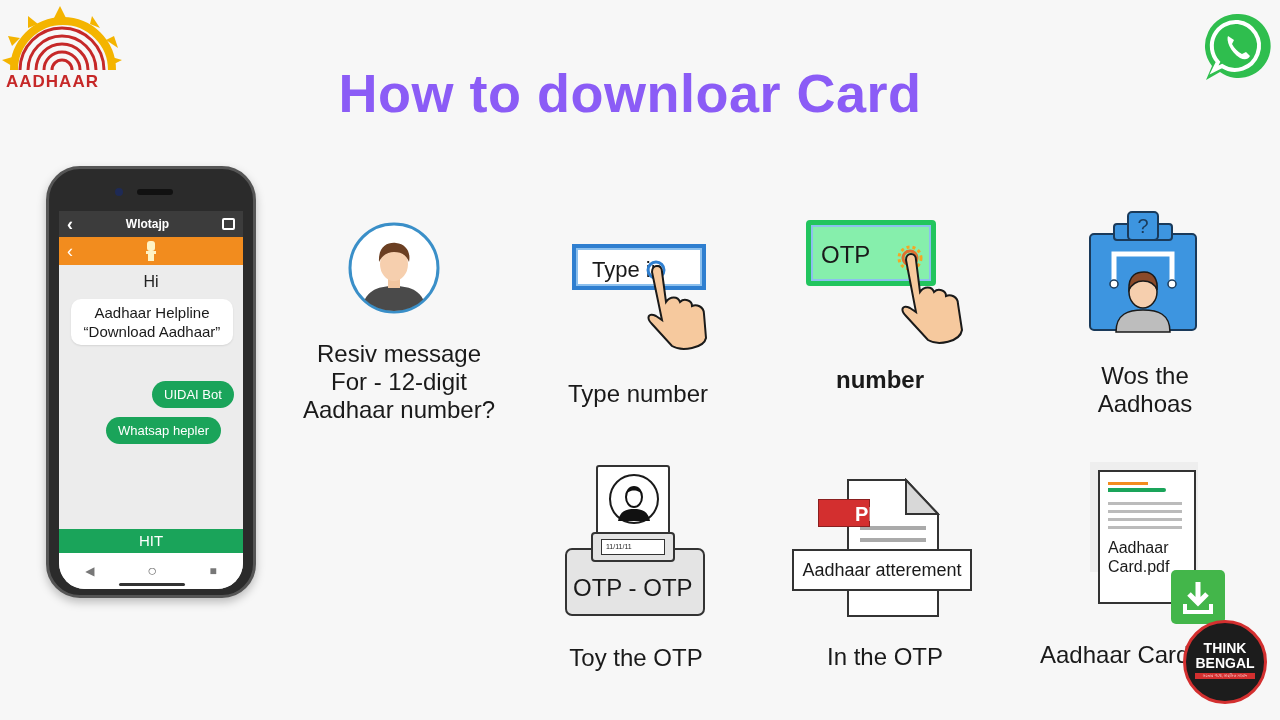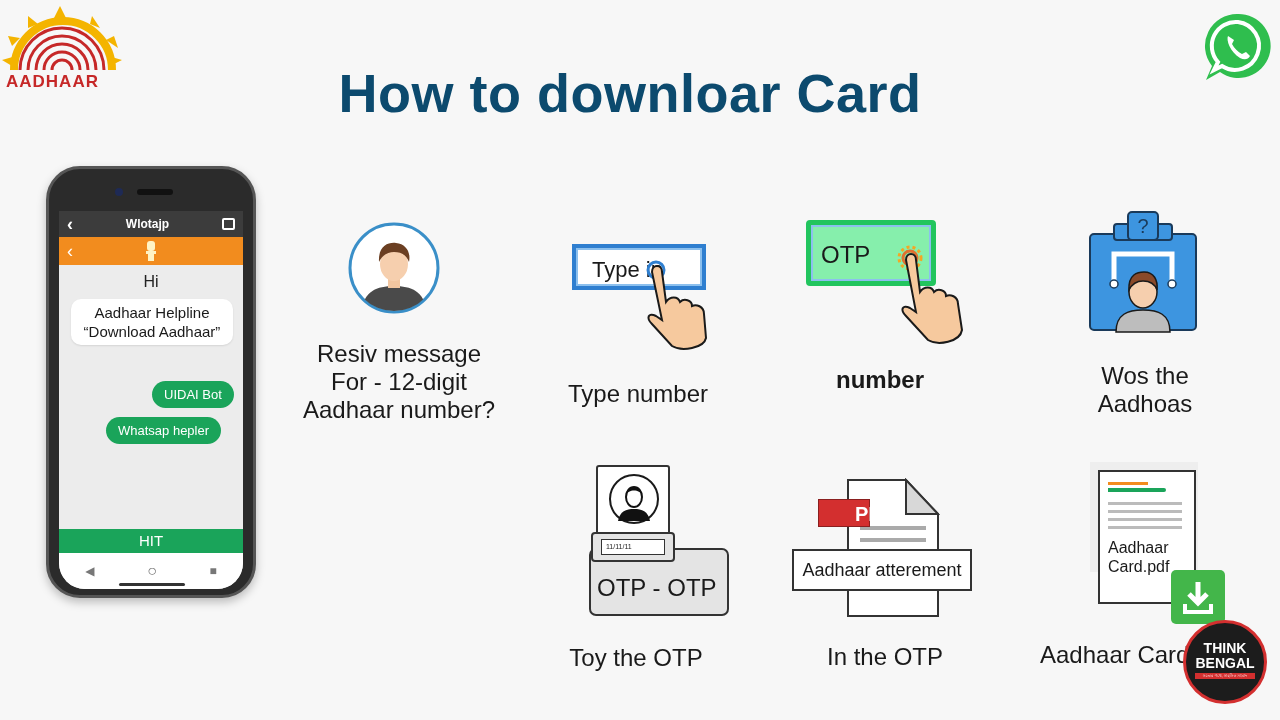--- a/index.html
+++ b/index.html
@@ -1,21 +1,21 @@
 <!DOCTYPE html>
 <html><head>
 <meta charset="utf-8">
 <style>
   * { box-sizing: border-box; margin: 0; padding: 0; }
   html, body { width: 1280px; height: 720px; overflow: hidden; background: #f7f7f7; }
   body { position: relative; font-family: "Liberation Sans", "DejaVu Sans", sans-serif; color: #1a1a1a; }
   .abs { position: absolute; }
 
   
-  .title { left: 0; width: 1260px; top: 62px; text-align: center; font-size: 54px; font-weight: bold; letter-spacing: 0.5px; color: #0c4a6e; }
+  .title { left: 0; width: 1260px; top: 62px; text-align: center; font-size: 54px; font-weight: bold; letter-spacing: 0.5px; color: #8b5cf6; }
 
   
   .aadhaar-logo { left: 0; top: 4px; width: 128px; height: 92px; }
   .aadhaar-word { position: absolute; left: 6px; top: 68px; font-size: 17px; font-weight: bold; color: #c62828; letter-spacing: 1px; }
 
   
   .wa-logo { left: 1200px; top: 10px; width: 76px; height: 76px; }
 
   
   .phone { left: 46px; top: 166px; width: 210px; height: 432px; border-radius: 34px; background: #2b2b2b; border: 3px solid #555; box-shadow: 0 4px 10px rgba(0,0,0,0.25); }
@@ -167,21 +167,21 @@
 </div>
 
 <div class="abs" style="left:596px; top:465px; width:74px; height:70px; background:#fff; border:2px solid #333; border-radius:3px;">
   <svg width="70" height="66" viewBox="0 0 70 66">
     <circle cx="36" cy="32" r="24" fill="#fff" stroke="#1a1a1a" stroke-width="2"></circle>
     <path d="M20,54 C22,44 28,42 36,42 C44,42 50,44 52,54 Z" fill="#111"></path>
     <ellipse cx="36" cy="30" rx="8" ry="10" fill="#fff" stroke="#111" stroke-width="2"></ellipse>
     <path d="M28,28 C28,18 44,18 44,28 C42,22 30,22 28,28 Z" fill="#111"></path>
   </svg>
 </div>
-<div class="abs" style="left:565px; top:548px; width:140px; height:68px; background:#e4e4e4; border:2px solid #333; border-radius:7px;margin-left:24px;">
+<div class="abs" style="left:565px; top:548px; width:140px; height:68px; background:#e4e4e4; border:2px solid #333; border-radius:7px;">
   <span style="position:absolute; left:6px; top:24px; font-size:24px; color:#1a1a1a;">OTP - OTP</span>
 </div>
 <div class="abs" style="left:591px; top:532px; width:84px; height:30px; background:#e4e4e4; border:2px solid #333; border-radius:4px;">
   <div style="position:absolute; left:8px; top:5px; width:64px; height:16px; background:#fff; border:1.5px solid #333; font-size:7px; line-height:14px; padding-left:4px;">11/11/11</div>
 </div>
 <div class="label" style="left:546px; top:644px; width:180px;">Toy the OTP</div>
 
 <div class="abs" style="left:846px; top:478px;">
   <svg width="94" height="140" viewBox="0 0 94 140">
     <path d="M2,2 L60,2 L92,36 L92,138 L2,138 Z" fill="#fff" stroke="#333" stroke-width="2"></path>

